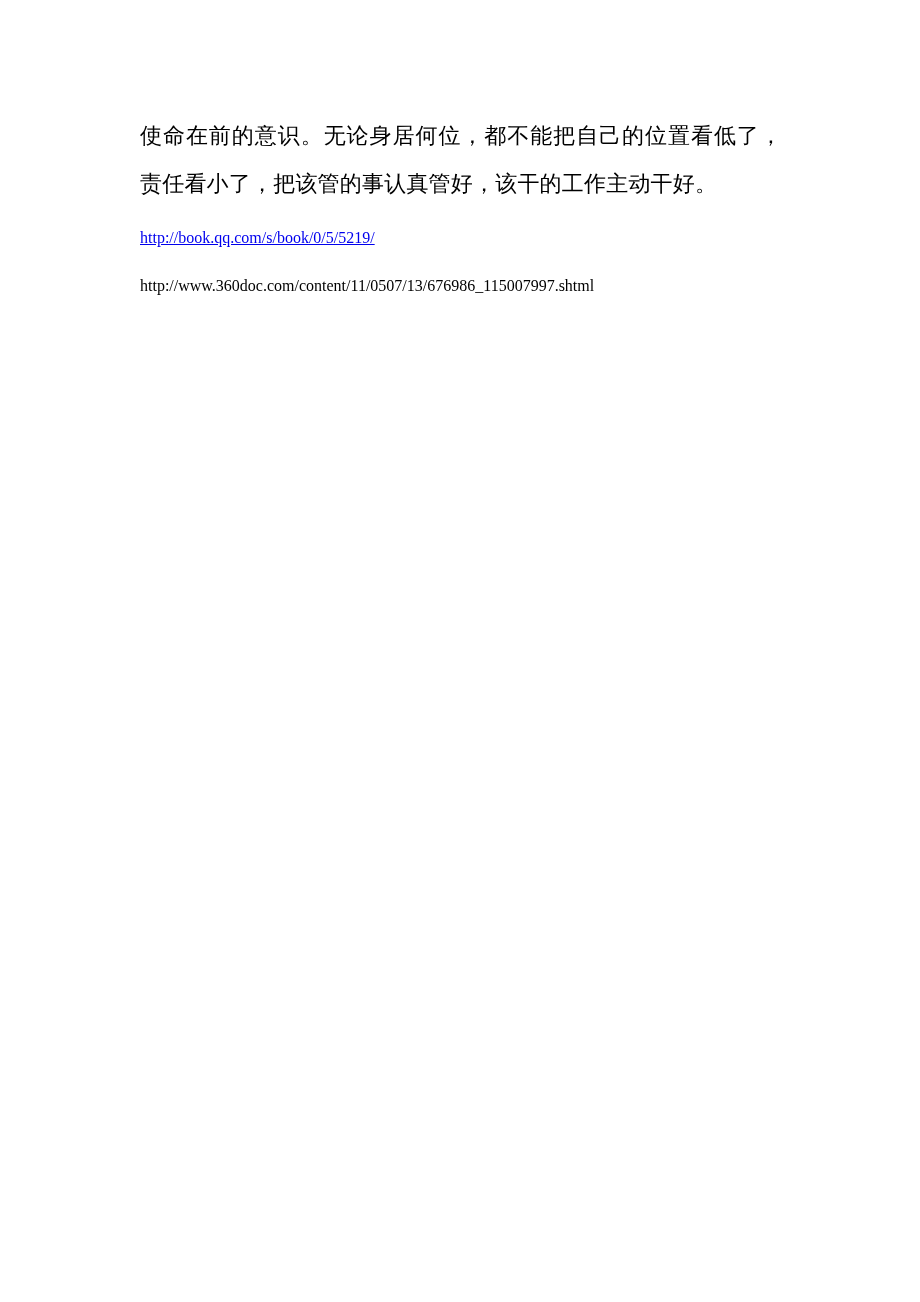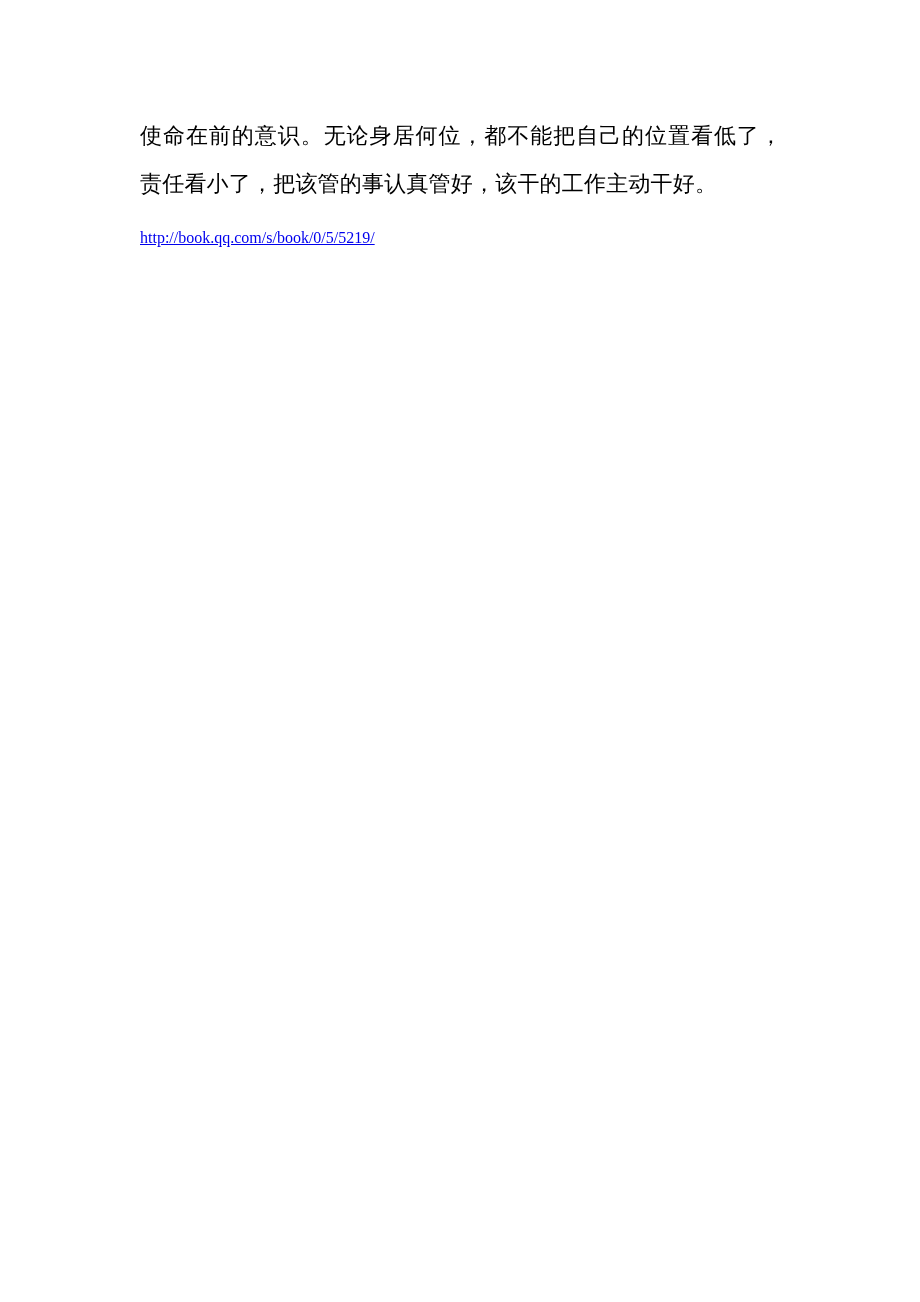--- a/index.html
+++ b/index.html
@@ -59,15 +59,16 @@
 
 <div class="page">
   <div class="content">
 
     <p class="body">使命在前的意识。无论身居何位，都不能把自己的位置看低了，责任看小了，把该管的事认真管好，该干的工作主动干好。</p>
 
 
 
     <p class="url-line first"><a href="#" class="link">http://book.qq.com/s/book/0/5/5219/</a></p>
 
+    <p class="url-line"><span>http://www.360doc.com/content/11/0507/13/676986_115007997.shtml</span></p>
 
   </div>
 </div>
 
 </body></html>

